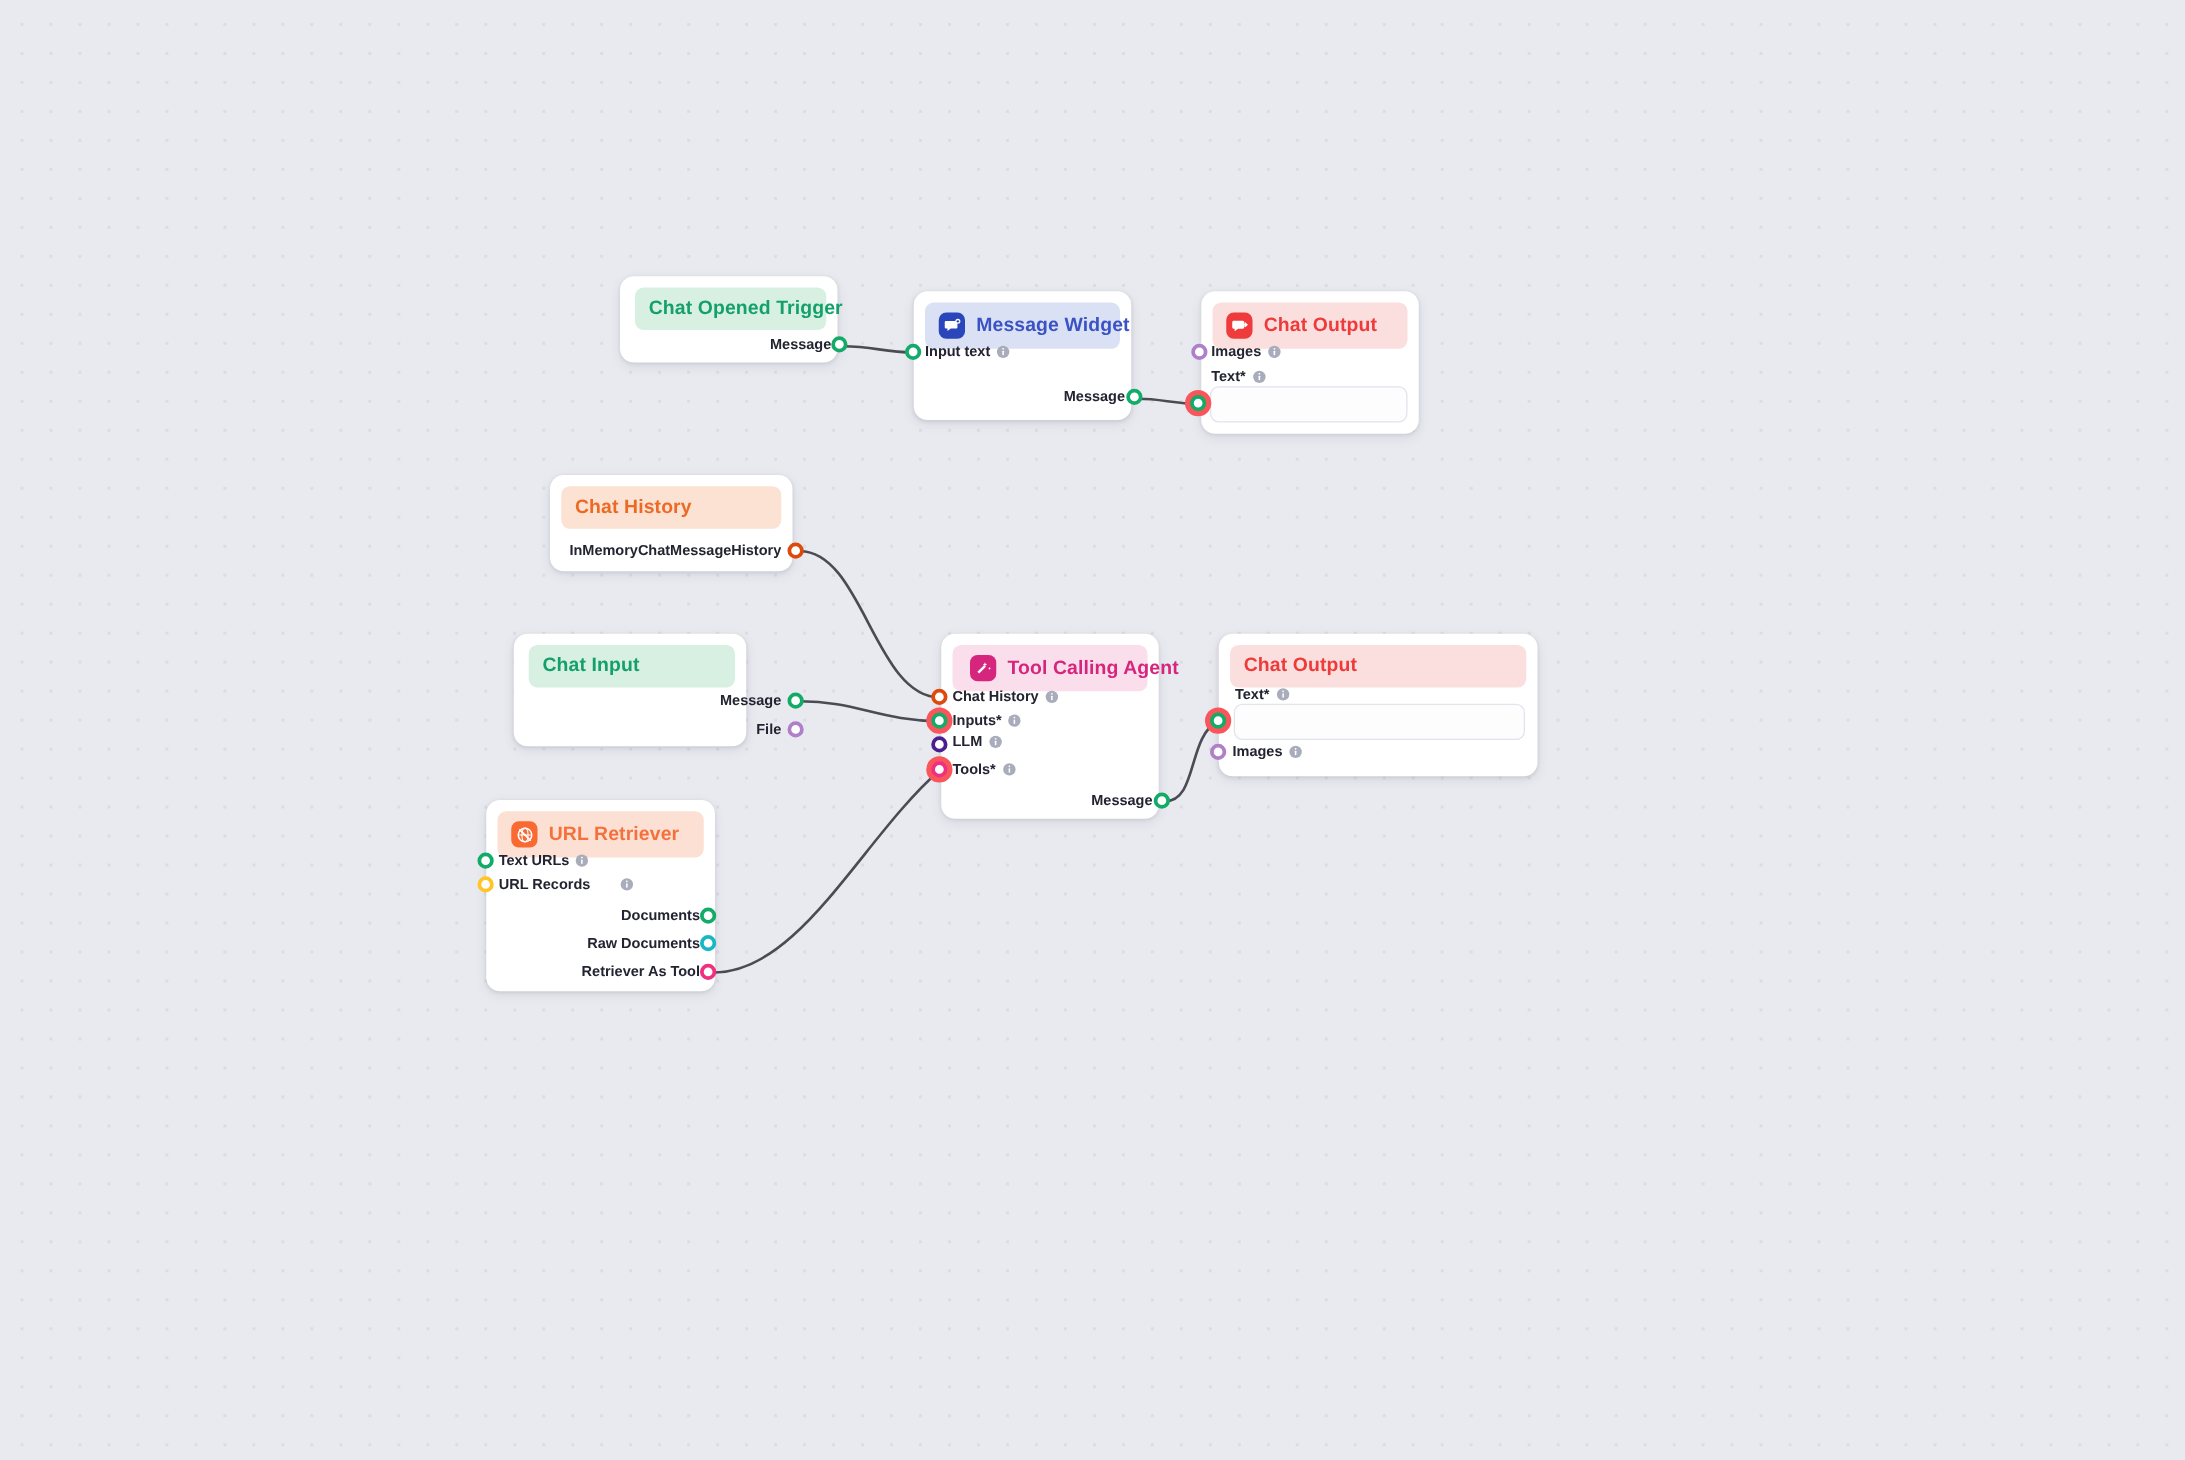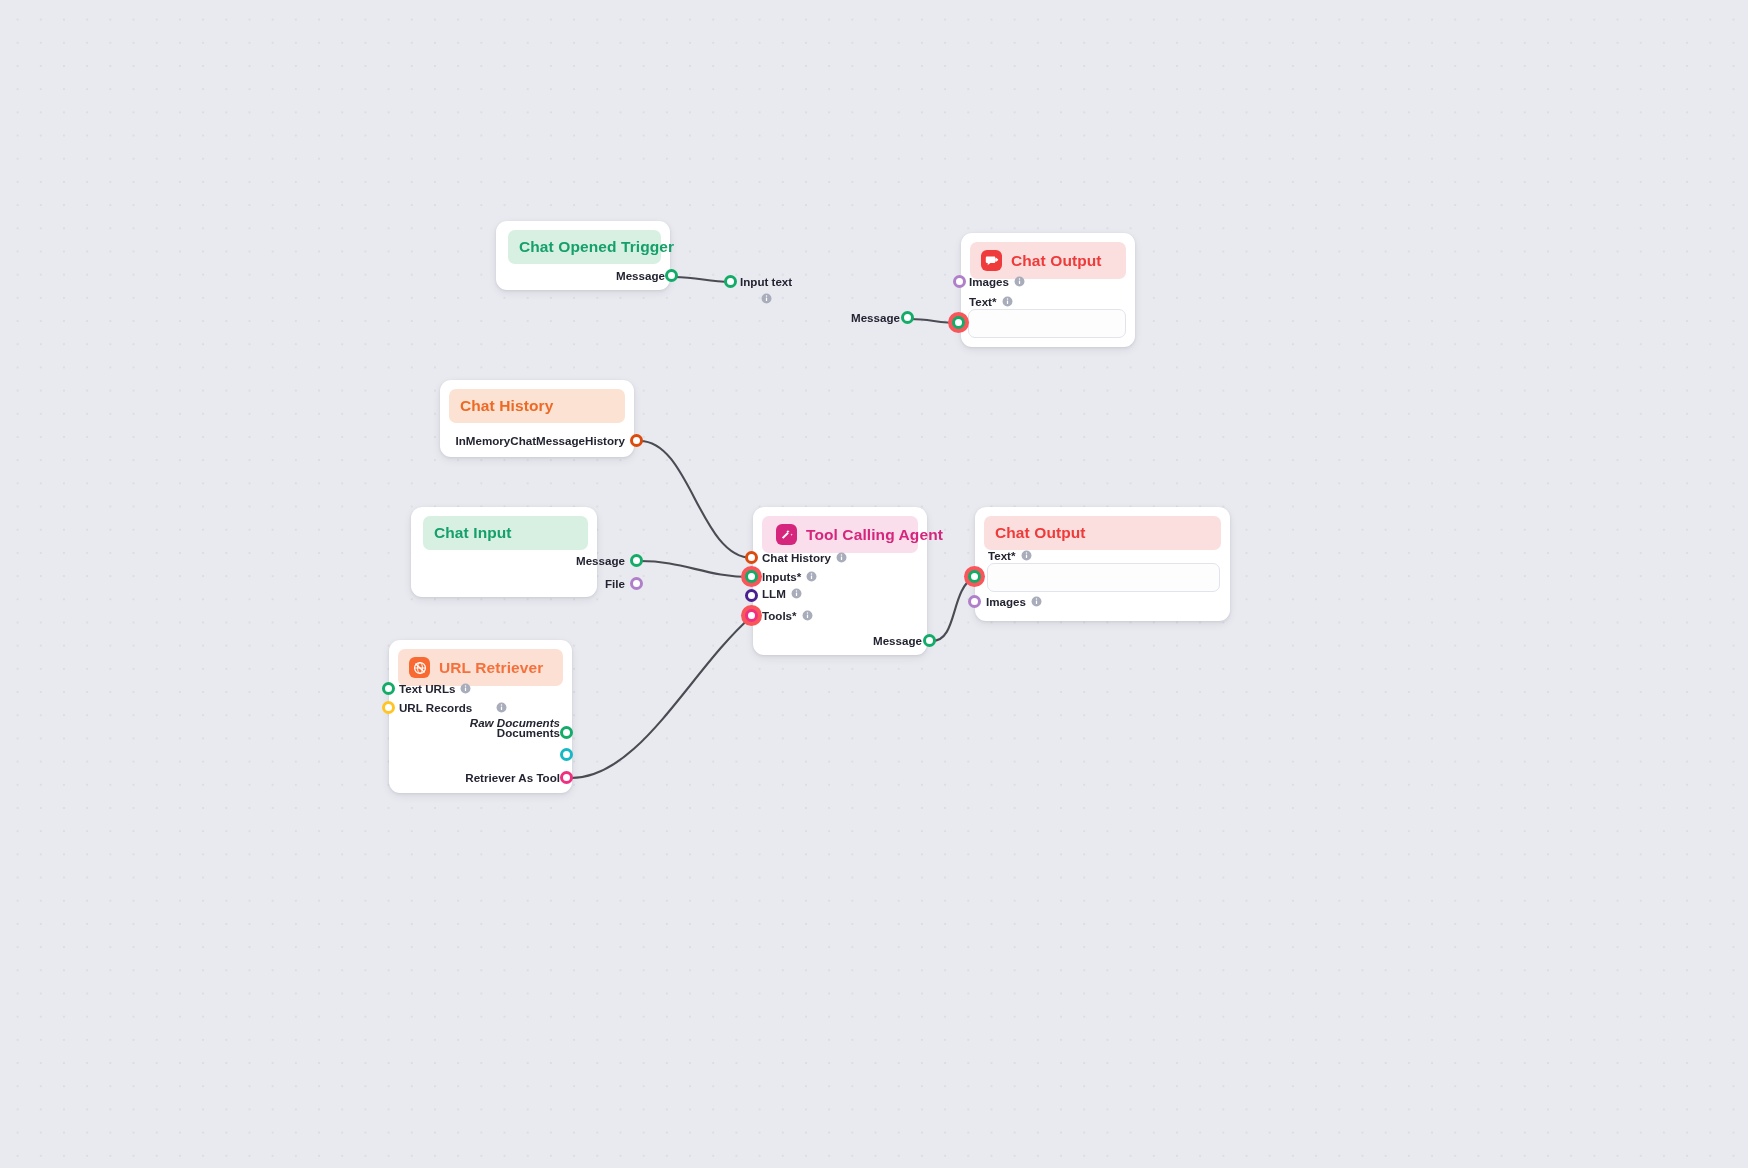--- a/index.html
+++ b/index.html
@@ -153,22 +153,34 @@
   <div class="node" style="left:496px; top:221px; width:174px; height:69px;">
     <div class="node-header hdr-green">
       <span>Chat Opened Trigger</span>
     </div>
   </div>
   <div class="plabel right" style="left:560px; top:269px; width:105px;">
     <span>Message</span>
   </div>
   <div class="port p-green" style="left:665px; top:269px;"></div>
 
+  <div class="node" style="left:731px; top:233px; width:174px; height:103px;">
+    <div class="node-header hdr-blue">
+      <span class="node-icon ic-blue">
+        <svg width="14" height="14" viewBox="0 0 16 16">
+          <path d="M2.1 3.2h9.2c.7 0 1.2.5 1.2 1.2v4.4c0 .7-.5 1.2-1.2 1.2H6.4l-3 2.3V10H2.1c-.7 0-1.2-.5-1.2-1.2V4.4c0-.7.5-1.2 1.2-1.2z" fill="#fff"></path>
+          <circle cx="12.9" cy="3.5" r="2.3" fill="#fff"></circle>
+          <circle cx="12.9" cy="3.5" r="1.1" fill="#2b46ba"></circle>
+        </svg>
+      </span>
+      <span>Message Widget</span>
+    </div>
+  </div>
   <div class="port p-green" style="left:724px; top:275px;"></div>
-  <div class="plabel" style="left:740px; top:275px;flex-direction:column;">
+  <div class="plabel" style="left:740px; top:275px;">
     <span>Input text</span>
     <svg class="info-icon" viewBox="0 0 16 16">
       <circle cx="8" cy="8" r="7.2" fill="#a9adbb"></circle>
       <rect x="7.1" y="6.6" width="1.8" height="5.2" rx=".8" fill="#fff"></rect>
       <circle cx="8" cy="4.5" r="1.05" fill="#fff"></circle>
     </svg>
   </div>
   <div class="plabel right" style="left:795px; top:311px; width:105px;">
     <span>Message</span>
   </div>
@@ -335,21 +347,21 @@
     <svg class="info-icon" viewBox="0 0 16 16">
       <circle cx="8" cy="8" r="7.2" fill="#a9adbb"></circle>
       <rect x="7.1" y="6.6" width="1.8" height="5.2" rx=".8" fill="#fff"></rect>
       <circle cx="8" cy="4.5" r="1.05" fill="#fff"></circle>
     </svg>
   </div>
   <div class="plabel right" style="left:410px; top:726px; width:150px;">
     <span>Documents</span>
   </div>
   <div class="port p-green" style="left:560px; top:726px;"></div>
-  <div class="plabel right" style="left:410px; top:716px; width:150px;font-style:italic;">
+  <div class="plabel right" style="left:410px; top:748px; width:150px;">
     <span>Raw Documents</span>
   </div>
   <div class="port p-cyan" style="left:560px; top:748px;"></div>
   <div class="plabel right" style="left:410px; top:771px; width:150px;">
     <span>Retriever As Tool</span>
   </div>
   <div class="port p-pink" style="left:560px; top:771px;"></div>
 
 </div>
 

